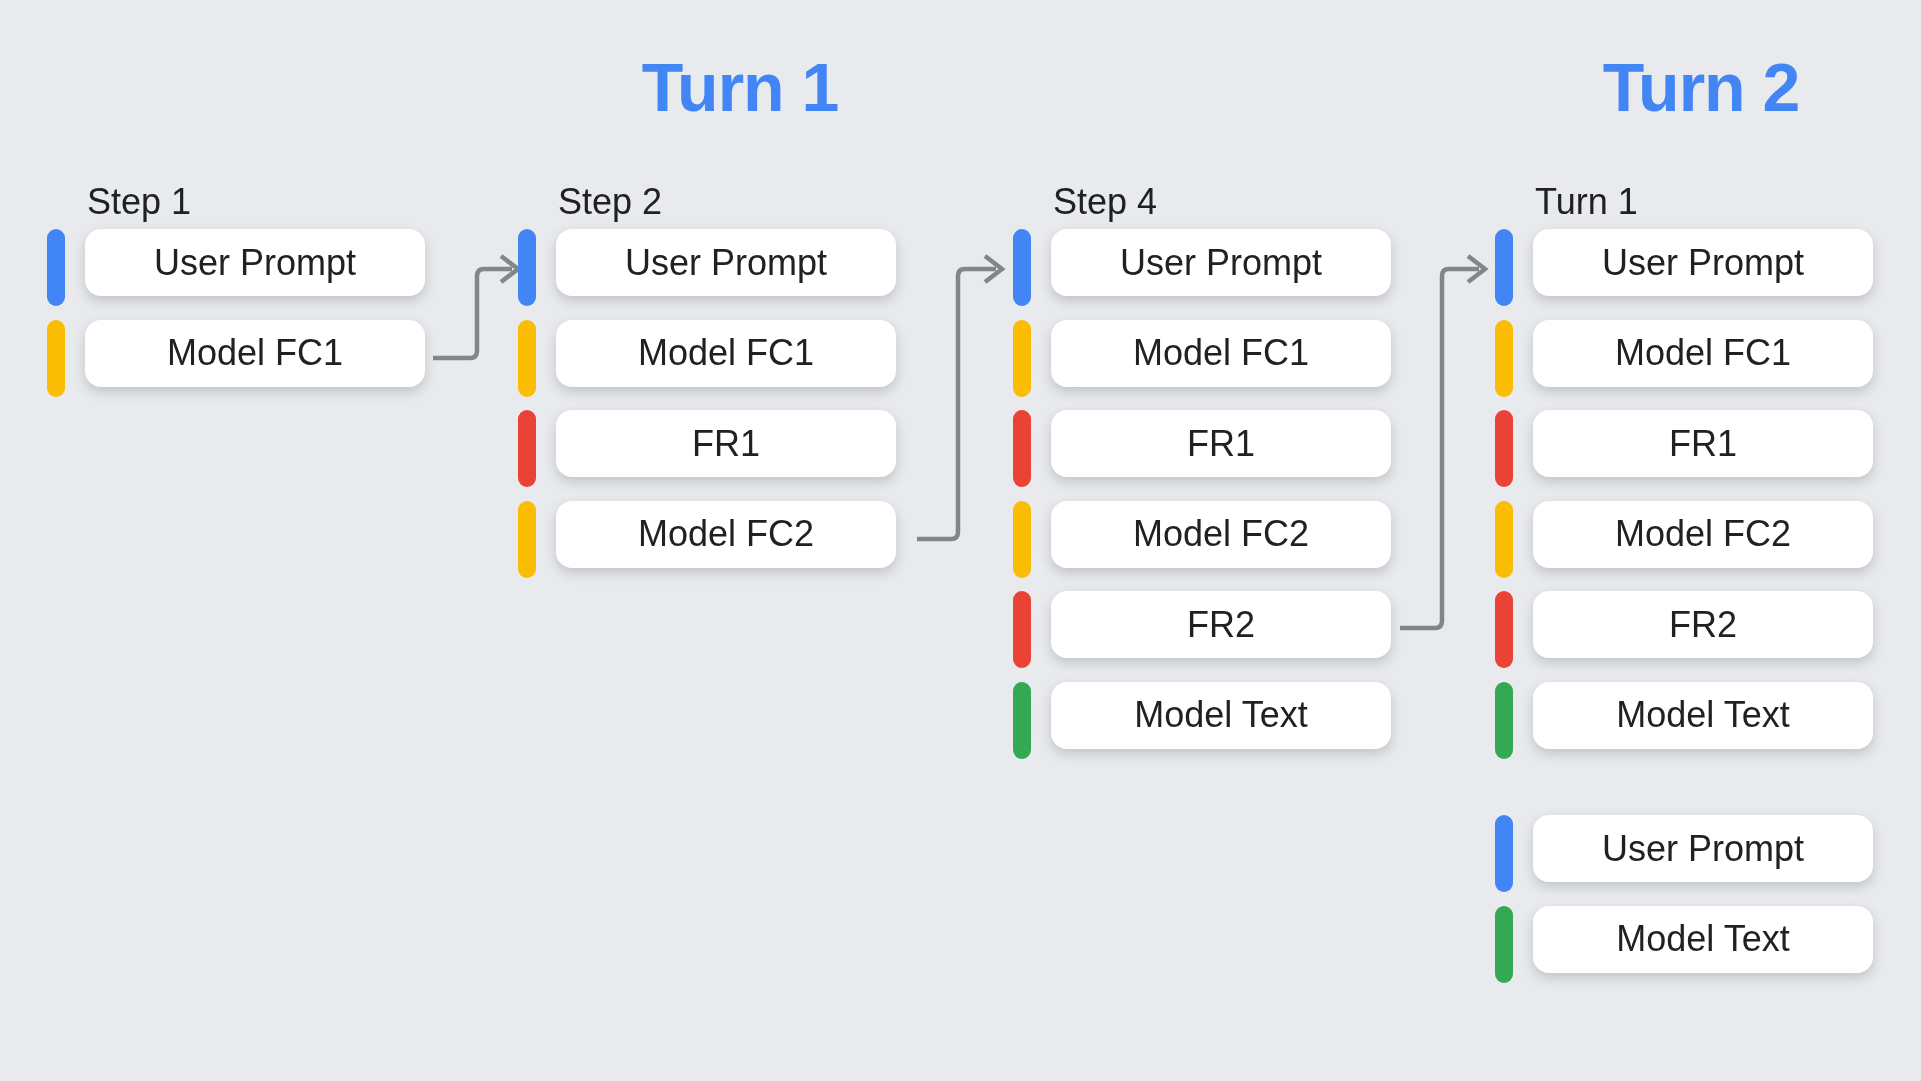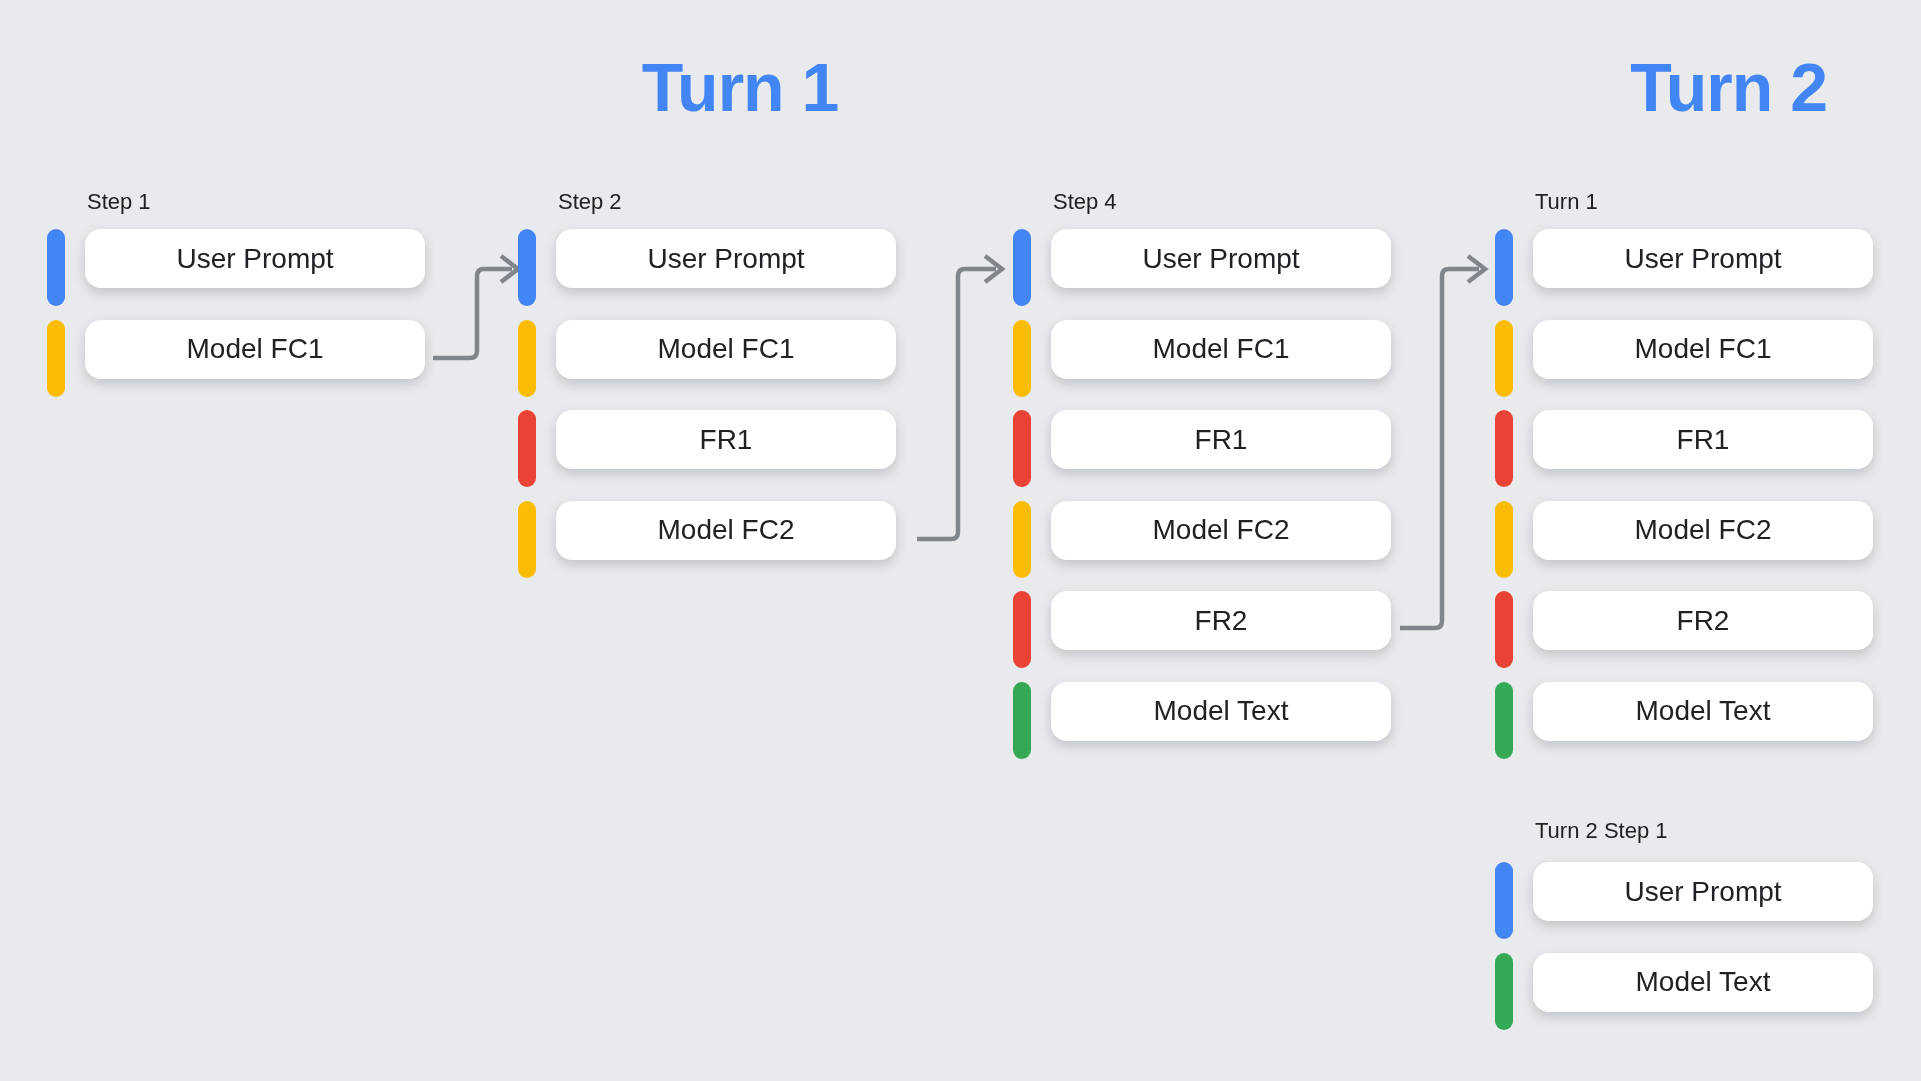--- a/index.html
+++ b/index.html
@@ -10,39 +10,39 @@
   html,body{margin:0;padding:0;}
   body{background:var(--color-background);font-family:"Liberation Sans",sans-serif;}
   .canvas{position:relative;width:1921px;height:1081px;background:var(--color-background);overflow:hidden;padding-left:44px;}
 
   .turn-title{
     position:absolute;top:52px;width:400px;text-align:center;
     font-size:68px;font-weight:600;letter-spacing:-1px;line-height:1.05;
     color:var(--color-title);
   }
   .turn-title.t1{left:540px;}
-  .turn-title.t2{left:1427px;text-align:right;}
+  .turn-title.t2{left:1501px;}
 
   .column{position:absolute;}
   .col-label{
     height:32px;line-height:32px;margin:0 0 11px 40px;
-    font-size:22px;color:var(--color-text);white-space:nowrap;
+    font-size:36px;color:var(--color-text);white-space:nowrap;
   }
   .column.t2s1 .col-label{margin-bottom:15px;}
 
   .row{display:flex;align-items:stretch;margin-bottom:13.5px;}
   .bar{
     flex:0 0 18px;width:18px;height:77px;border-radius:9px;
     background:#ccc;margin-right:20px;
   }
   .card{
-    width:340px;height:59px;border-radius:16px;background:var(--color-card);
+    width:340px;height:67px;border-radius:16px;background:var(--color-card);
     box-shadow:0 5px 12px rgba(60,64,67,0.22);
     display:flex;align-items:center;justify-content:center;
-    font-size:28px;color:var(--color-text);white-space:nowrap;
+    font-size:36px;color:var(--color-text);white-space:nowrap;
   }
 
   svg.arrows{position:absolute;left:0;top:0;pointer-events:none;}
   svg.arrows path{fill:none;stroke:var(--color-arrow);stroke-width:4.5px;}
 </style>
 </head>
 <body>
 
 <div class="canvas">
 
@@ -146,21 +146,20 @@
       <span class="bar" style="background-color: rgb(234, 67, 53);"></span>
       <div class="card">FR2</div>
     </div>
     <div class="row">
       <span class="bar" style="background-color: rgb(52, 168, 83);"></span>
       <div class="card">Model Text</div>
     </div>
   </div>
 
   <div class="column t2s1" style="left:1495px;top:815px;">
-    <div class="col-label">Turn 2 Step 1</div>
     <div class="row">
       <span class="bar" style="background-color: rgb(66, 133, 244);"></span>
       <div class="card">User Prompt</div>
     </div>
     <div class="row">
       <span class="bar" style="background-color: rgb(52, 168, 83);"></span>
       <div class="card">Model Text</div>
     </div>
   </div>
 

